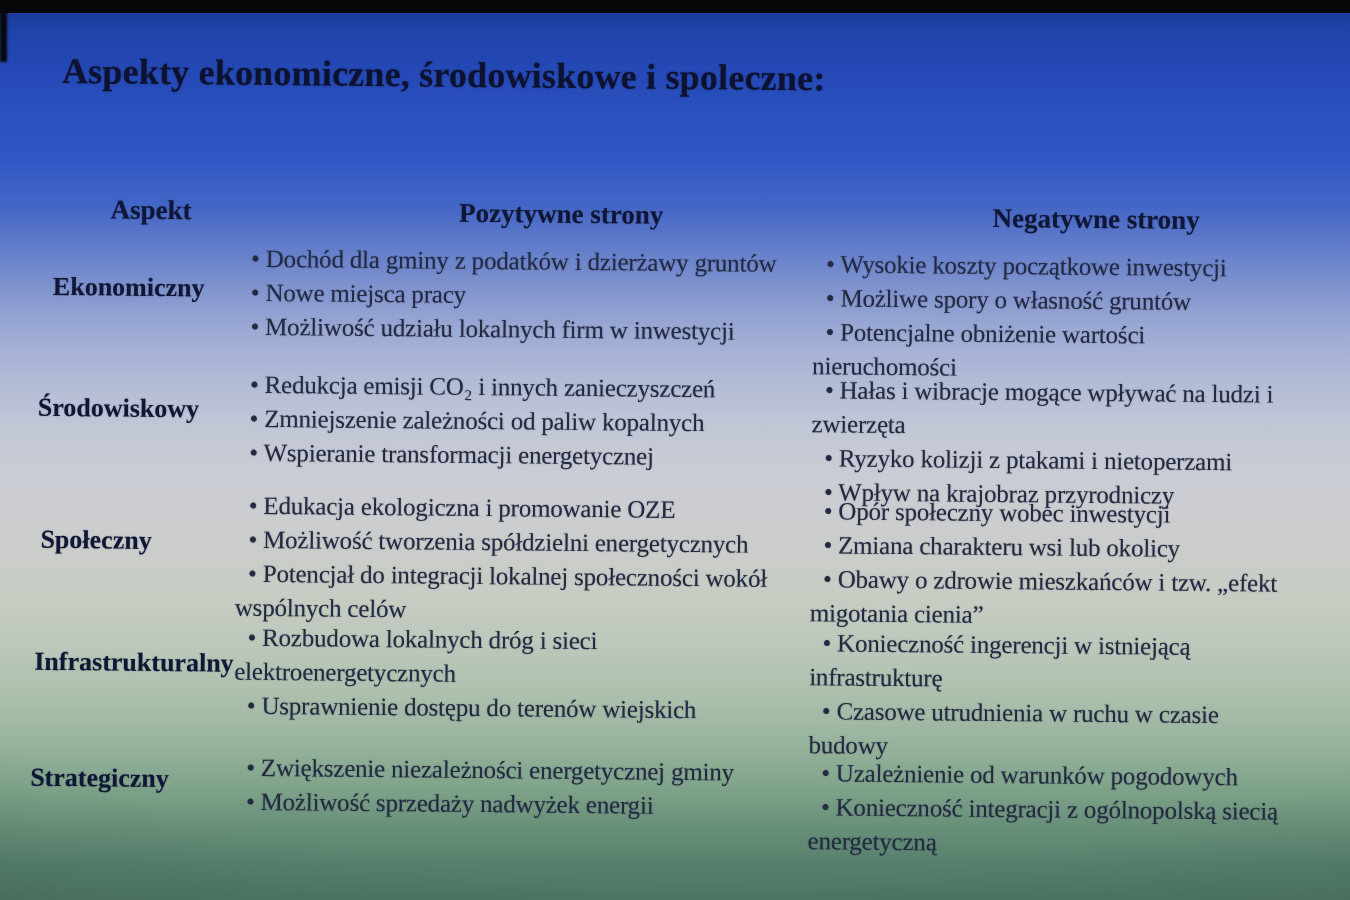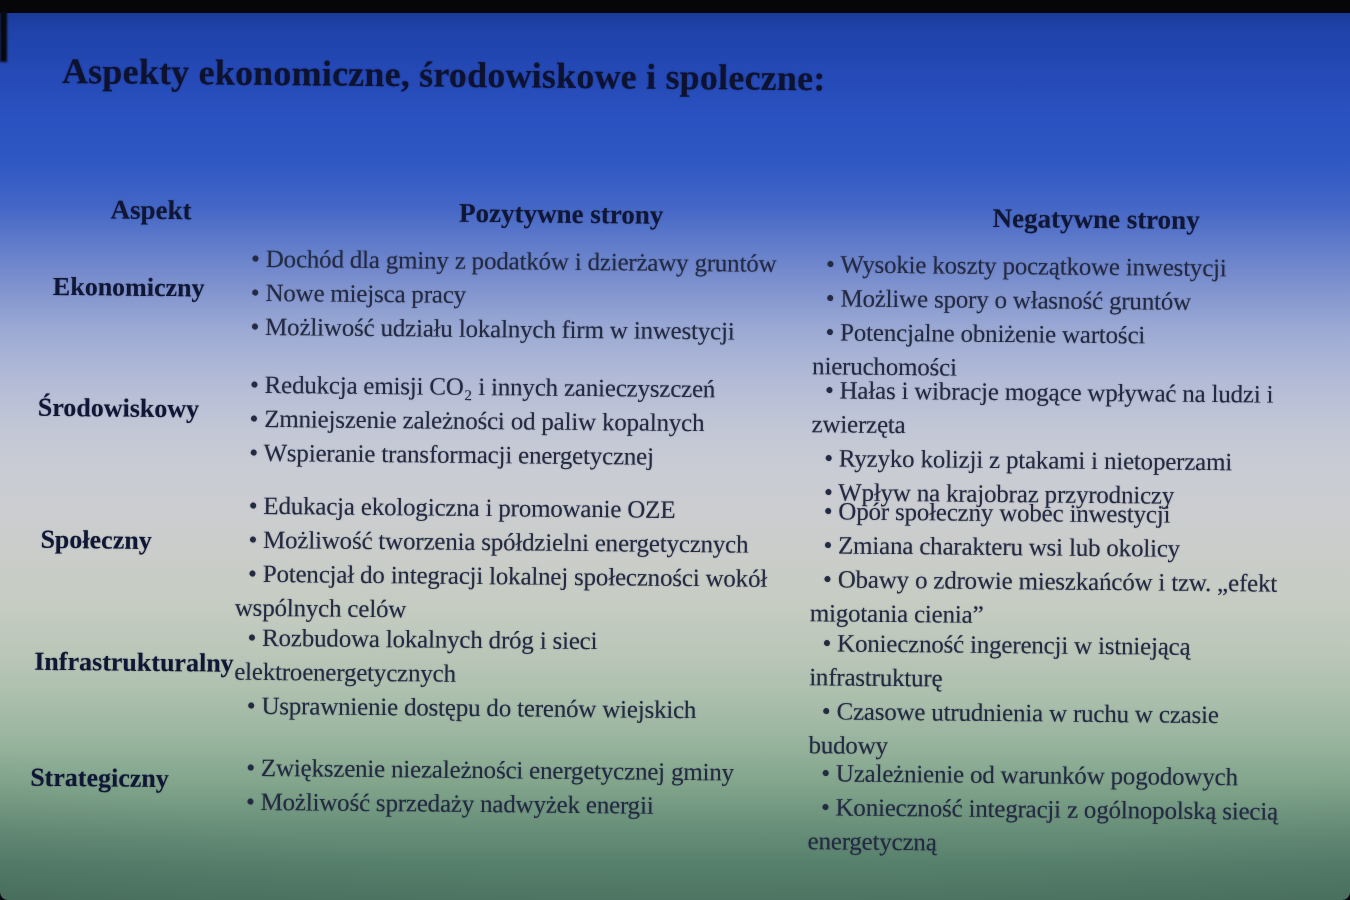--- a/index.html
+++ b/index.html
@@ -27,21 +27,20 @@
       #cbcdd0 57%,
       #cacdc9 62%,
       #c6ccc2 67%,
       #bcc7ba 72%,
       #adc0ae 77%,
       #9ab59f 82%,
       #82a58c 87%,
       #688f79 92%,
       #57806c 96%,
       #4e7663 100%);
-    border-radius:8px;
   }
   .vignette{
     position:absolute;inset:0;pointer-events:none;
     background:radial-gradient(140% 100% at 52% 42%,
       rgba(0,0,0,0) 55%,
       rgba(8,12,34,0.10) 72%,
       rgba(8,12,34,0.26) 92%,
       rgba(4,6,20,0.42) 100%);
   }
   .top-bar{

